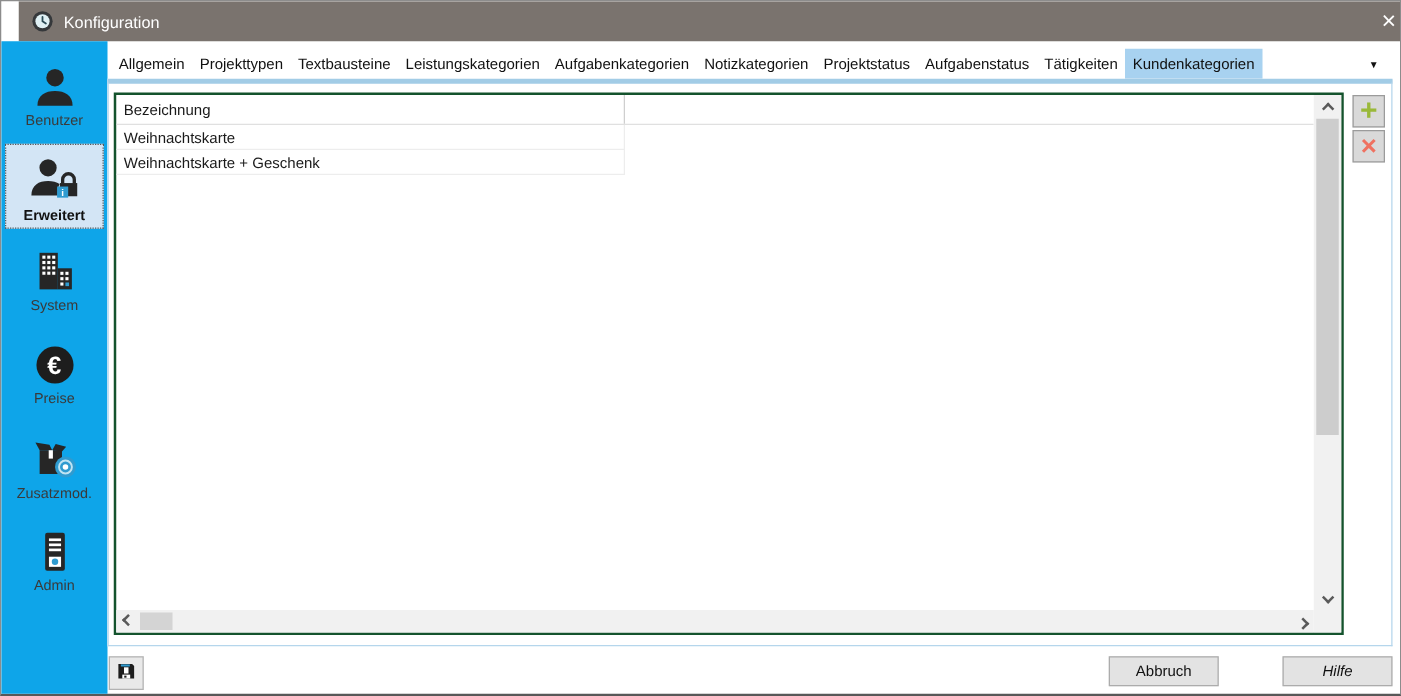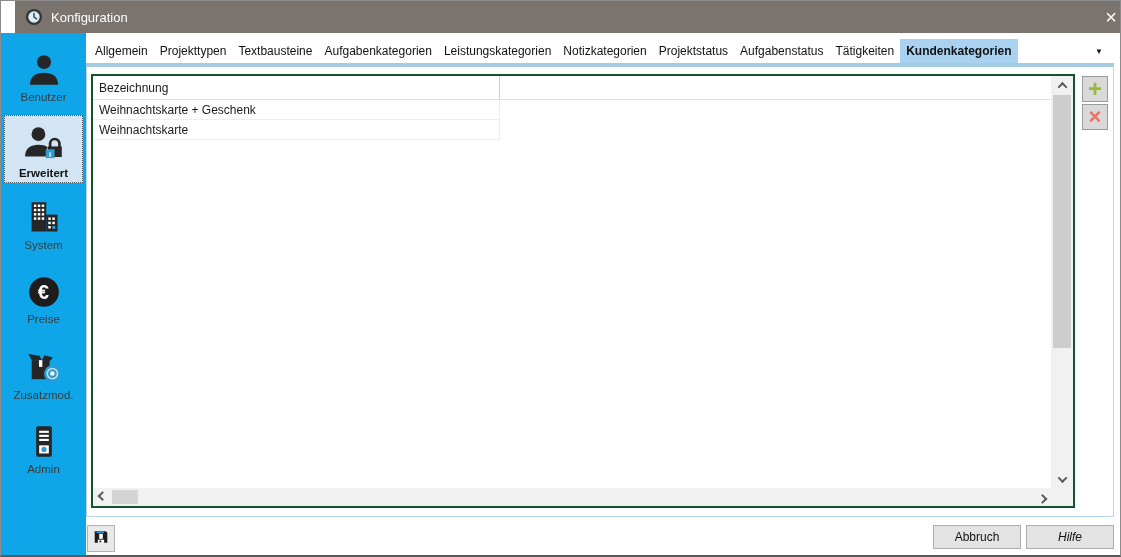--- a/index.html
+++ b/index.html
@@ -21,21 +21,21 @@
   .sidebar { position:absolute; left:0; top:32px; width:85px; height:532px; background:#0ea5e9; }
   .side-item { position:absolute; left:3px; width:79px; display:flex; flex-direction:column;
     align-items:center; justify-content:flex-end; border:1px dotted transparent; }
   .side-item .icon { flex:1; display:flex; align-items:center; justify-content:center; }
   .side-item .lbl { font-size:11.5px; color:#3a3a3a; padding-bottom:3px; white-space:nowrap; }
   .side-item.selected { background:#d3e5f5; border:1px dotted #55585a; outline:1px solid #a9cdе9; }
   .side-item.selected .lbl { font-weight:bold; color:#111; }
   
   .tabs { position:absolute; left:88px; top:38px; height:24px; display:flex; align-items:center; }
   .tab { padding:0 6px; line-height:24px; white-space:nowrap; font-size:12px; color:#111; cursor:default; }
-  .tab.selected { background:#a8d2f0; font-weight:bold; }
+  .tab.selected { background:#a8d2f0; font-weight:normal; }
   .tab-overflow { position:absolute; left:1086px; top:38px; width:24px; height:24px;
     display:flex; align-items:center; justify-content:center; font-size:8px; color:#111; }
   
   .tabpage { position:absolute; left:85px; top:62px; width:1028px; height:454px;
     background:#ffffff; border:1px solid #b5d6ec; border-top:4px solid #a2cce6; }
   
   .list { position:absolute; left:90px; top:73px; width:984px; height:434px;
     border:2px solid #14532d; background:#ffffff; }
   .list-inner { position:absolute; left:0; top:0; right:22px; bottom:18px; overflow:hidden; }
   .hdr-row { height:24px; line-height:24px; border-bottom:1px solid #e0e0e0; }
@@ -60,21 +60,21 @@
     border:1px solid #9b9b9b; display:flex; align-items:center; justify-content:center; cursor:default; }
   .mini-btn.add { top:75px; color:#9ab93a; font-size:24px; font-weight:bold; line-height:0; }
   .mini-btn.del { top:103px; color:#ef7160; font-size:22px; font-weight:bold; line-height:0; }
   
   .save-btn { position:absolute; left:86px; top:524px; width:28px; height:27px;
     background:#e9e9e9; border:1px solid #b3b3b3; display:flex; align-items:center; justify-content:center; }
   .btn { position:absolute; top:524px; width:88px; height:24px; background:#e3e3e3;
     border:1px solid #acacac; font-size:12px; color:#111; text-align:center; line-height:22px; cursor:default; }
   .btn .u { text-decoration:underline; }
   .btn.speichern { left:843px;margin-top:42px; }
-  .btn.abbruch  { left:932px; }
+  .btn.abbruch  { left:886px; }
   .btn.hilfe    { left:1025px;font-style:italic; }
 </style>
 </head>
 <body>
 
 <div class="window">
 
   <div class="titlebar">
     <span class="app-icon">
       <svg width="18" height="18" viewBox="0 0 20 20">
@@ -182,39 +182,39 @@
         </svg>
       </span>
       <span class="lbl">Zusatzmod.</span>
     </div>
   </div>
 
   <div class="tabs">
     <span class="tab">Allgemein</span>
     <span class="tab">Projekttypen</span>
     <span class="tab">Textbausteine</span>
+    <span class="tab">Leistungskategorien</span>
     <span class="tab">Aufgabenkategorien</span>
-    <span class="tab">Leistungskategorien</span>
     <span class="tab">Notizkategorien</span>
     <span class="tab">Projektstatus</span>
     <span class="tab">Aufgabenstatus</span>
     <span class="tab">Tätigkeiten</span>
     <span class="tab selected">Kundenkategorien</span>
   </div>
   <span class="tab-overflow">▼</span>
 
   <div class="tabpage"></div>
 
   <div class="list">
     <div class="list-inner">
       <div class="hdr-row">
         <div class="hdr-cell">Bezeichnung</div>
       </div>
+      <div class="row">Weihnachtskarte</div>
       <div class="row">Weihnachtskarte + Geschenk</div>
-      <div class="row">Weihnachtskarte</div>
     </div>
 
     <div class="vscroll">
       <div class="sb-btn" style="top:0;">
           <span class="chev up"></span>
         </div>
       <div class="vthumb"></div>
       <div class="sb-btn" style="bottom:0;">
           <span class="chev down"></span>
         </div>

